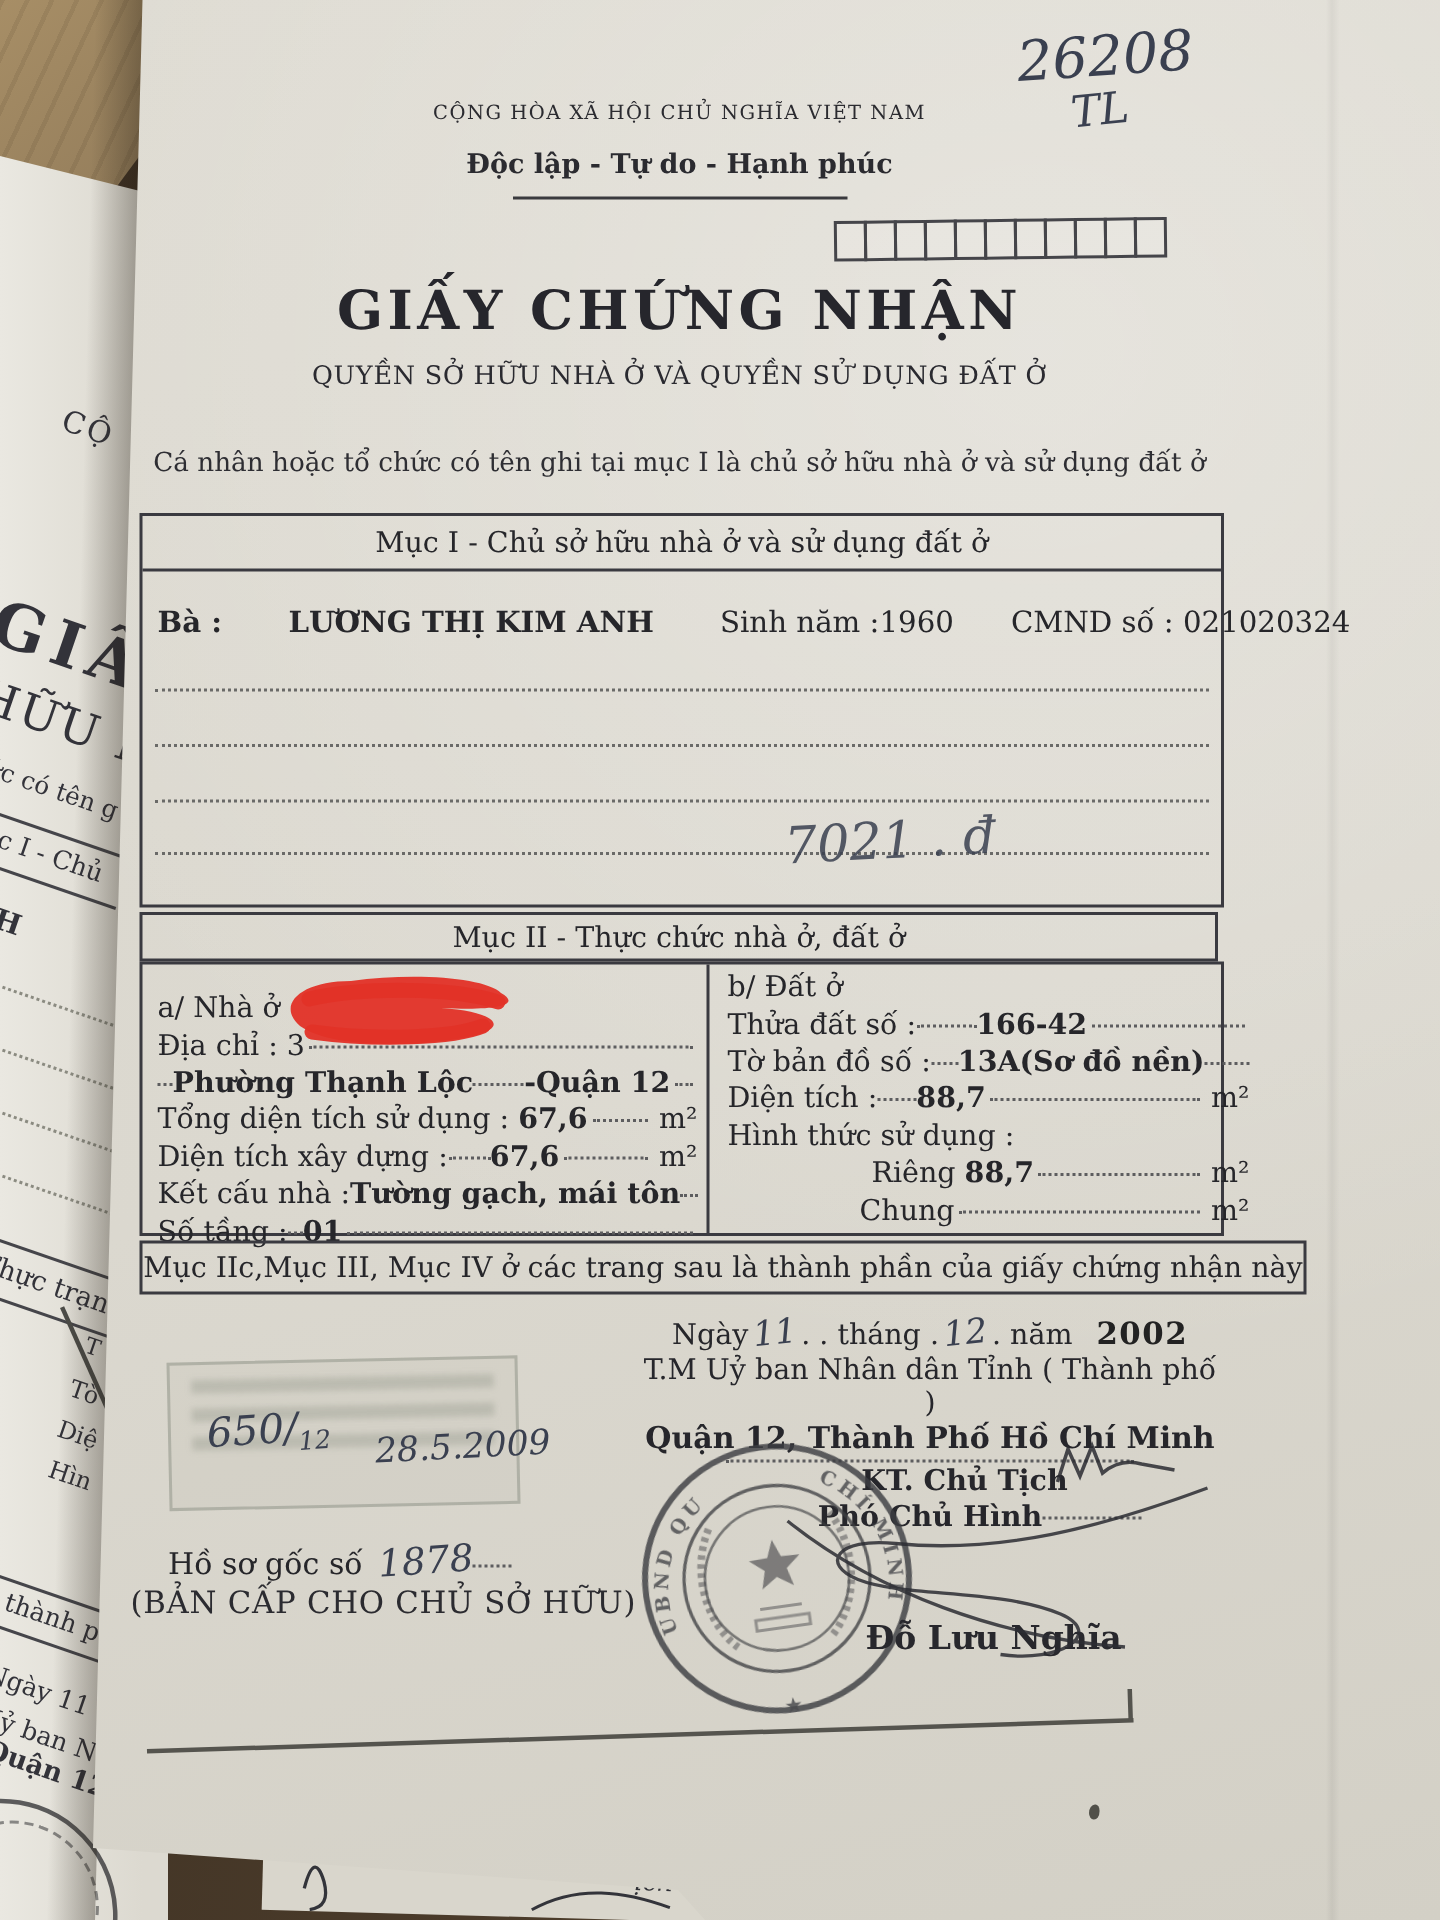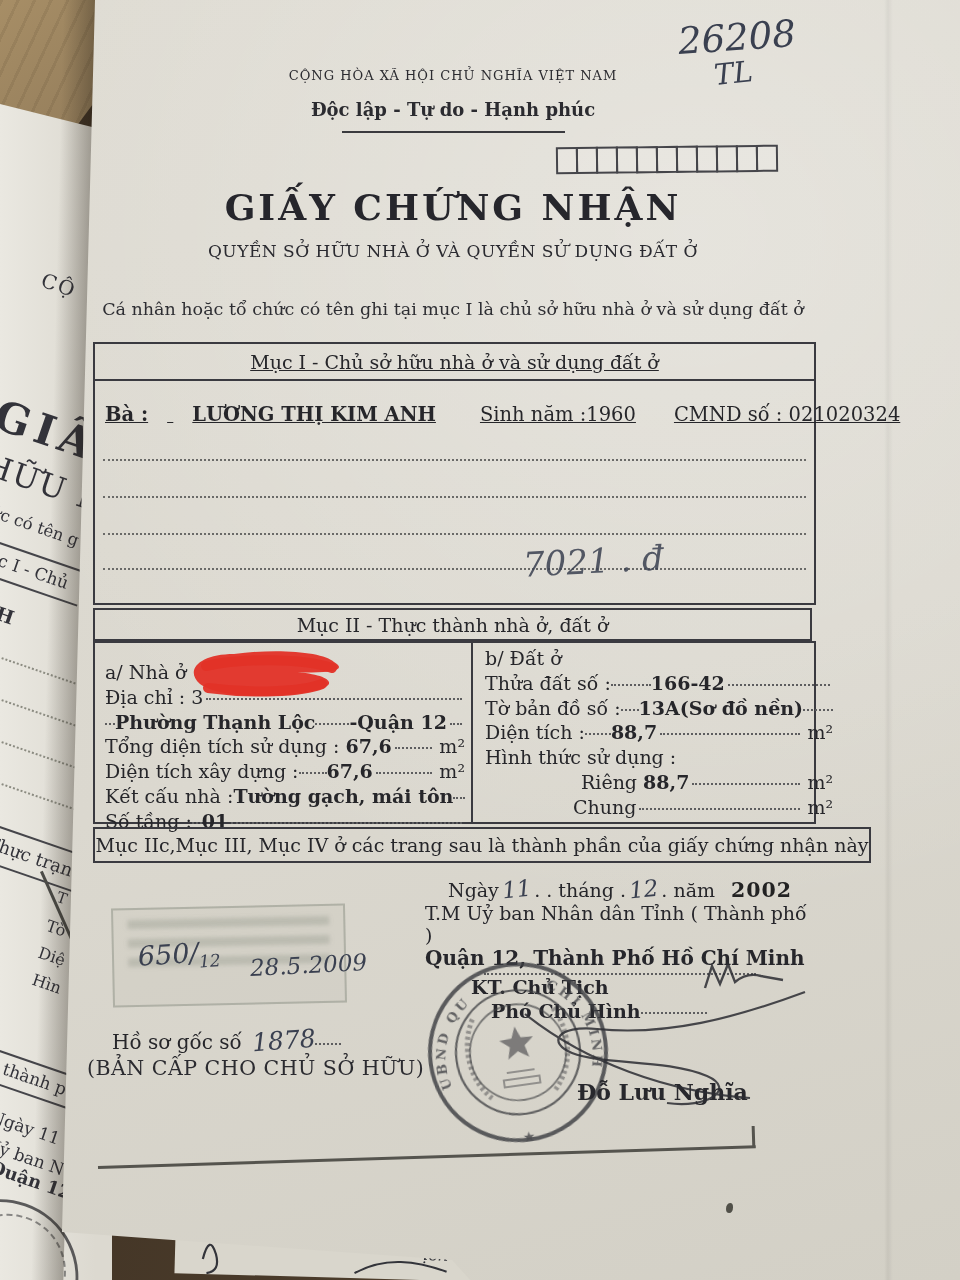--- a/index.html
+++ b/index.html
@@ -56,39 +56,39 @@
   .natl{left:113px;top:68px;width:680px;font-size:13px;letter-spacing:1px;color:#2b2b30;}
   .motto{left:113px;top:99px;width:680px;font-size:18px;font-weight:bold;color:#2b2b30;}
   .motto-line{left:342px;top:131px;width:223px;height:2px;background:#3a3a3e;}
   .cells{left:556px;top:146px;display:flex;transform:rotate(-.7deg);}
   .cells span{width:18px;height:23px;border:2px solid #45454a;margin-left:-2px;background:rgba(255,255,255,.12);}
   .cells span:first-child{margin-left:0;}
   .title{left:113px;top:186px;width:680px;font-size:36px;font-weight:bold;letter-spacing:3px;color:#26262c;text-align:center;}
   .subtitle{left:93px;top:241px;width:720px;font-size:17px;letter-spacing:.5px;color:#2a2a30;}
   .note{left:93px;top:299px;width:720px;font-size:17.5px;color:#2e2e33;}
   .bx{border:2.5px solid #3a3a40;}
-  .t1{left:93px;top:342px;width:719px;height:259px;text-decoration:underline;}
+  .t1{left:93px;top:342px;width:719px;height:259px;}
   .t1h{border-bottom:2.5px solid #3a3a40;padding:7px 0 6px;font-size:19px;}
   .t1body{position:relative;height:219px;}
   .ownerline{display:flex;align-items:flex-end;padding:22px 10px 0 10px;font-size:19.5px;white-space:nowrap;gap:19px;}
   .dots{flex:1;border-bottom:2.5px dotted #5d5d5f;transform:translateY(-4px);margin:0 3px;}
   .dotsw{display:inline-block;border-bottom:2.5px dotted #5d5d5f;transform:translateY(-4px);}
   .dl{position:absolute;left:8px;right:8px;border-bottom:2.2px dotted #6a6a68;}
   .hand7021{left:428px;top:160px;font-size:34px;transform:rotate(-3deg);opacity:.85;}
   .t2h{left:93px;top:608px;width:719px;height:33px;font-size:19px;padding-top:4px;box-sizing:border-box;}
   .cols{left:93px;top:641px;width:719px;height:179px;display:flex;box-sizing:content-box;}
   .colL{width:360px;border-right:2.5px solid #3a3a40;padding:17px 6px 0 10px;}
   .colR{flex:1;padding:3px 8px 0 12px;}
   .row{display:flex;align-items:baseline;font-size:19px;line-height:24.8px;white-space:nowrap;}
   .unit{margin-left:4px;}
   .strip{left:93px;top:827px;width:778px;height:36px;font-size:19px;padding-top:5px;box-sizing:border-box;}
   .dateline{left:448px;top:876px;width:360px;display:flex;align-items:baseline;font-size:19px;white-space:nowrap;}
   .dd{font-size:23px;transform:rotate(-6deg);margin:0 3px;}
   .yy{font-size:20.5px;font-weight:600;letter-spacing:1px;margin-left:16px;color:#222;}
-  .sig{left:425px;top:902px;width:390px;text-align:left;font-size:19px;line-height:22px;color:#26262b;}
+  .sig{left:425px;top:902px;width:390px;text-align:center;font-size:19px;line-height:22px;color:#26262b;}
   .sig .q{font-size:20px;font-weight:bold;margin-top:1px;}
   .sig .u{height:2px;width:272px;margin:2px auto 0;border-bottom:2.2px dotted #5d5d5f;}
   .sig .k{font-weight:bold;margin-left:46px;margin-top:1px;}
   .sig .p{font-weight:bold;margin-left:66px;margin-top:2px;}
   .signer{left:577px;top:1079px;font-size:22px;font-weight:bold;color:#28282d;}
   .fstamp{left:112px;top:906px;width:230px;height:95px;border:2px solid rgba(98,108,96,.32);
     background:rgba(130,140,125,.06);transform:rotate(-1.2deg);}
   .fstamp i{display:block;height:9px;margin:10px 14px 0;background:rgba(98,108,96,.22);filter:blur(2px);}
   .h650{left:138px;top:938px;font-size:27px;transform:rotate(-4deg);}
   .h650 small{font-size:17px;vertical-align:-6px;}
@@ -186,21 +186,21 @@
         <span class="dotsw" style="width:20px;"></span>
       </div>
       <div class="dl" style="top:78px;"></div>
       <div class="dl" style="top:115px;"></div>
       <div class="dl" style="top:152px;"></div>
       <div class="dl" style="top:187px;"></div>
       <div class="abs hand hand7021">7021 . đ</div>
     </div>
   </div>
 
-  <div class="abs bx t2h ctr">Mục II - Thực thành nhà ở, đất ở</div>
+  <div class="abs bx t2h ctr">Mục II - Thực chức nhà ở, đất ở</div>
 
   <div class="abs bx cols">
     <div class="colL">
       <div class="row">a/ Nhà ở</div>
       <div class="row">
         <span>Địa chỉ :</span>&nbsp;
         <span>3</span>
         <span class="dots"></span>
       </div>
       <div class="row">

